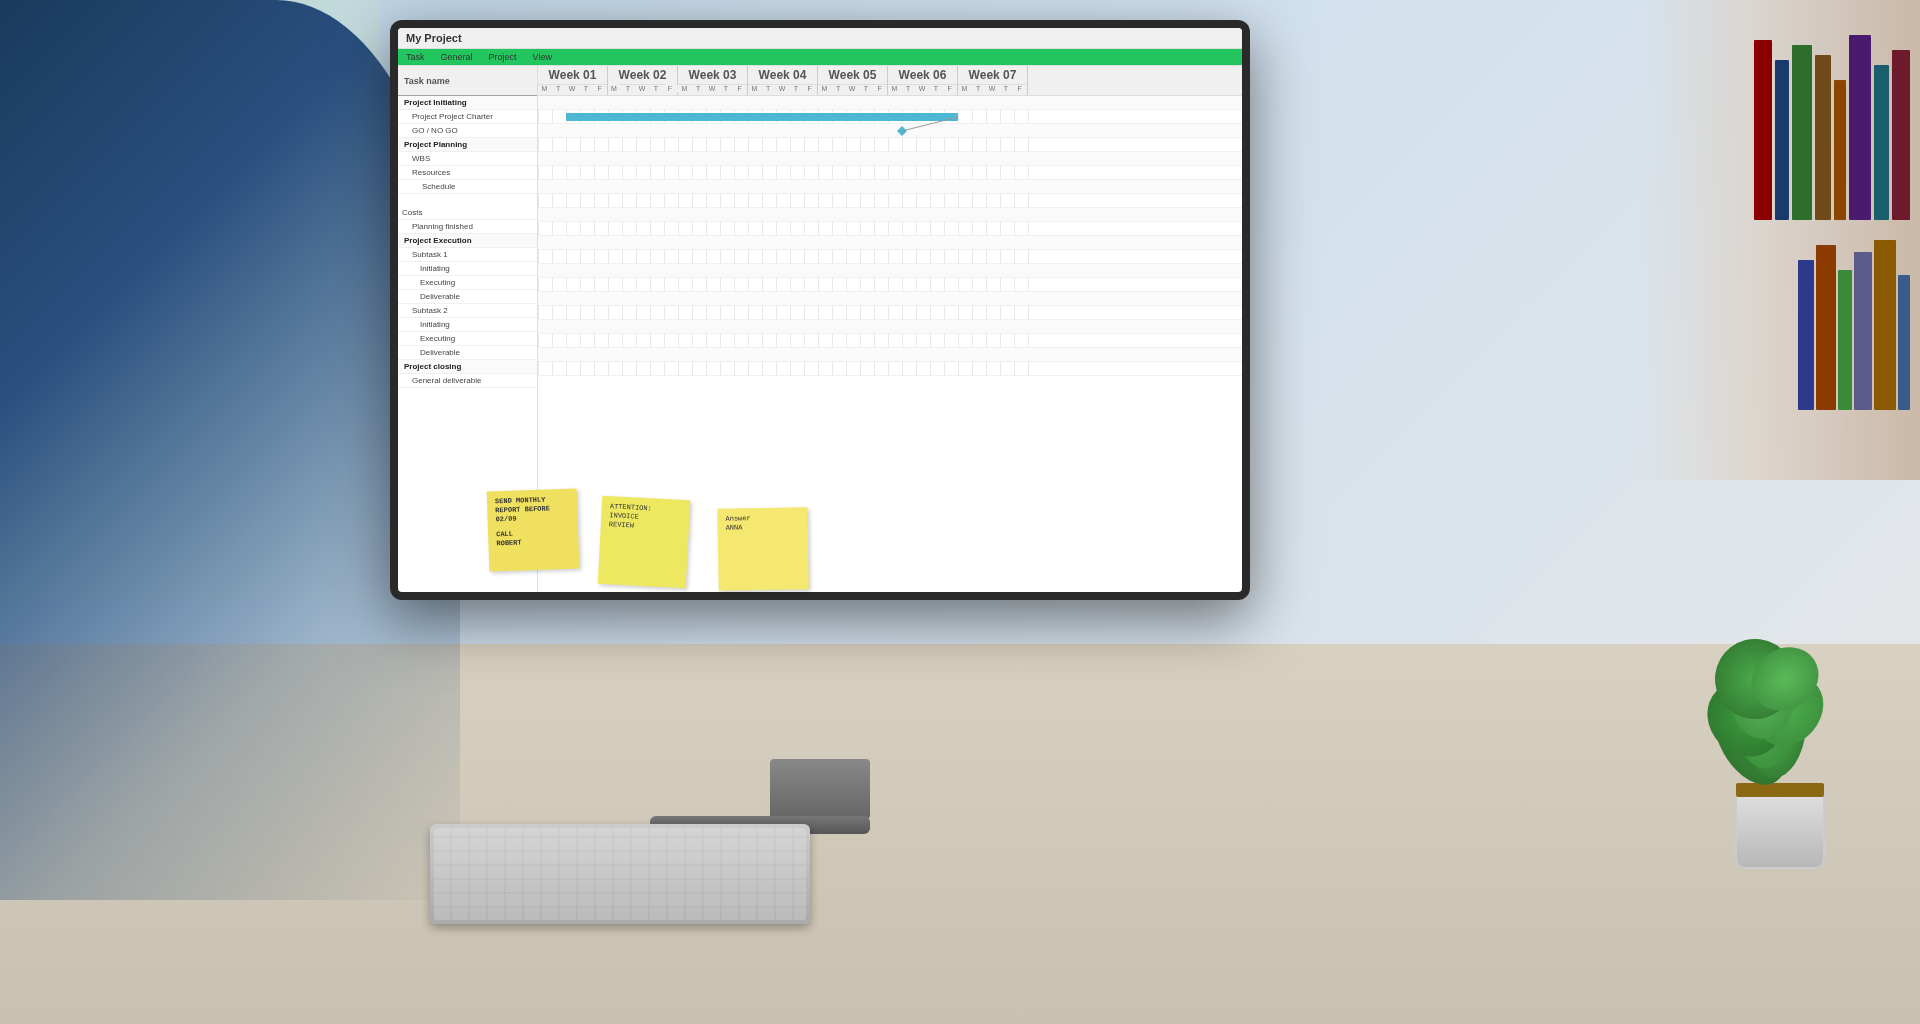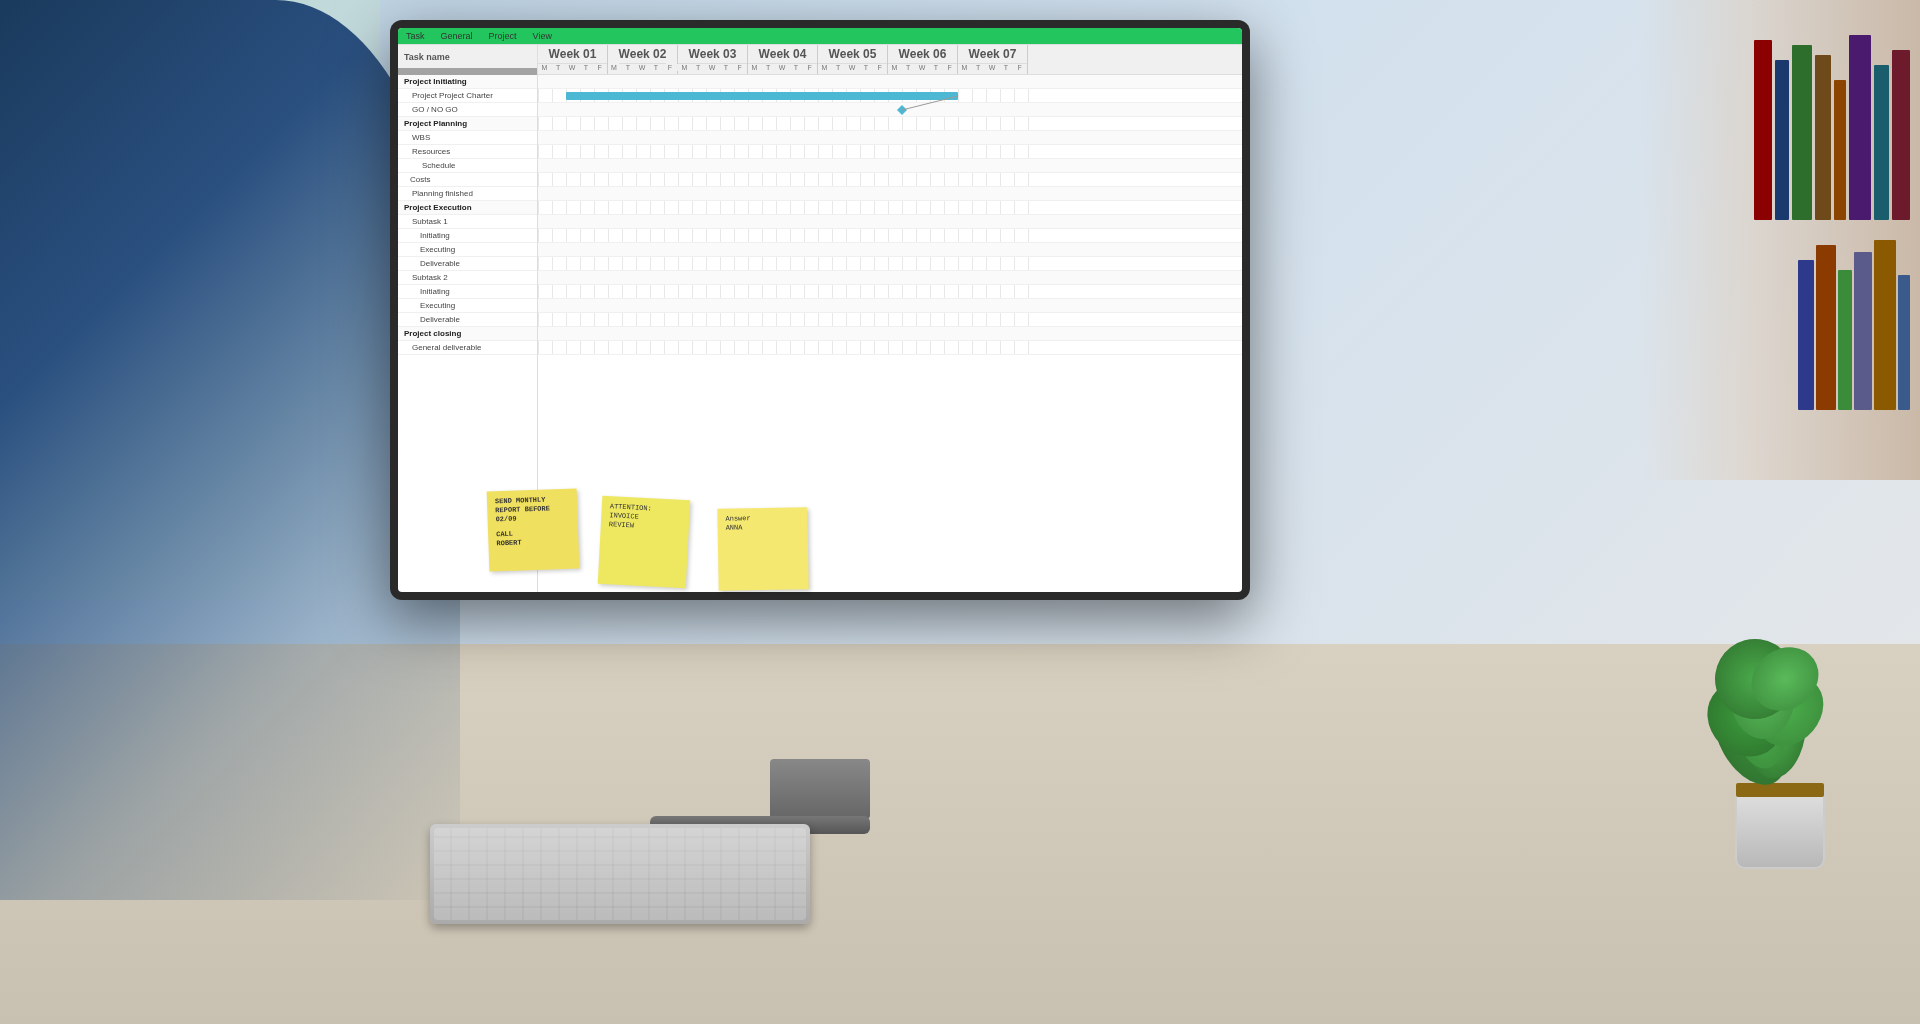--- a/index.html
+++ b/index.html
@@ -125,21 +125,21 @@
     .task-list {
       width: 140px;
       flex-shrink: 0;
       border-right: 1px solid #ddd;
       overflow: hidden;
     }
 
     .task-header {
       height: 30px;
       background: #f0f0f0;
-      border-bottom: 7px solid #a3a3a3;
+      border-bottom: 1px solid #a3a3a3;
       display: flex;
       align-items: center;
       padding: 0 6px;
       font-size: 9px;
       color: #555;
       font-weight: bold;
     }
 
     .task-row {
       height: 14px;
@@ -256,20 +256,23 @@
   <div class="window-light"></div>
 
   <div class="desk"></div>
 
   <div style="position:absolute;left:0;top:0;width:460px;height:900px;background:linear-gradient(135deg, #1a3a5c 0%, #2a5080 30%, rgba(40,80,120,0.3) 70%, transparent 100%);border-radius: 0 40% 0 0;"></div>
 
   <div class="monitor">
     <div class="monitor-screen">
       <div class="app">
 
+        <div class="app-title-bar">
+          <span>My Project</span>
+        </div>
 
         <div class="app-menu-bar">
           <span class="menu-item">Task</span>
           <span class="menu-item">General</span>
           <span class="menu-item">Project</span>
           <span class="menu-item">View</span>
         </div>
 
         <div class="gantt-container">
 
@@ -279,21 +282,21 @@
             </div>
 
             <div id="task-rows">
                 <div class="task-row group" style="padding-left: 6px;">Project Initiating</div>
                 <div class="task-row sub" style="padding-left: 14px;">Project Project Charter</div>
                 <div class="task-row sub" style="padding-left: 14px;">GO / NO GO</div>
                 <div class="task-row group" style="padding-left: 6px;">Project Planning</div>
                 <div class="task-row sub" style="padding-left: 14px;">WBS</div>
                 <div class="task-row sub" style="padding-left: 14px;">Resources</div>
                 <div class="task-row sub" style="padding-left: 24px;">Schedule</div>
-                <div class="task-row sub" style="padding-left: 12px;">Costs</div>
+                <div class="task-row sub" style="padding-left: 4px; margin-top: 12px;">Costs</div>
                 <div class="task-row sub" style="padding-left: 14px;">Planning finished</div>
                 <div class="task-row group" style="padding-left: 6px;">Project Execution</div>
                 <div class="task-row sub" style="padding-left: 14px;">Subtask 1</div>
                 <div class="task-row subsub" style="padding-left: 22px;">Initiating</div>
                 <div class="task-row subsub" style="padding-left: 22px;">Executing</div>
                 <div class="task-row subsub" style="padding-left: 22px;">Deliverable</div>
                 <div class="task-row sub" style="padding-left: 14px;">Subtask 2</div>
                 <div class="task-row subsub" style="padding-left: 22px;">Initiating</div>
                 <div class="task-row subsub" style="padding-left: 22px;">Executing</div>
                 <div class="task-row subsub" style="padding-left: 22px;">Deliverable</div>

